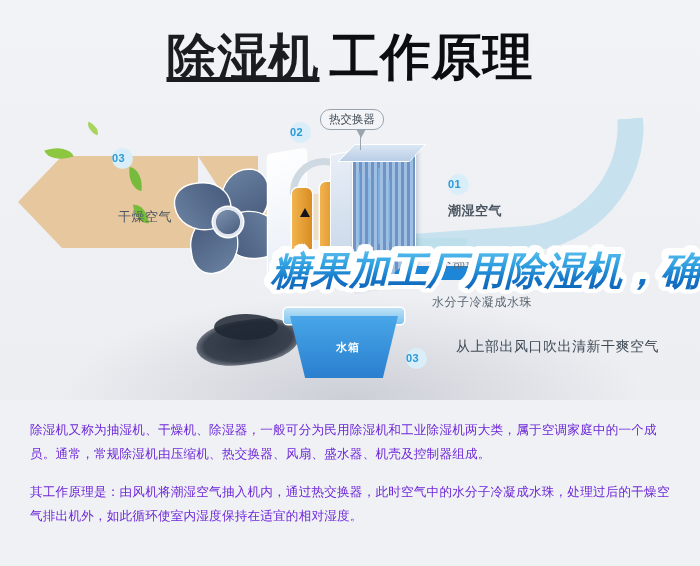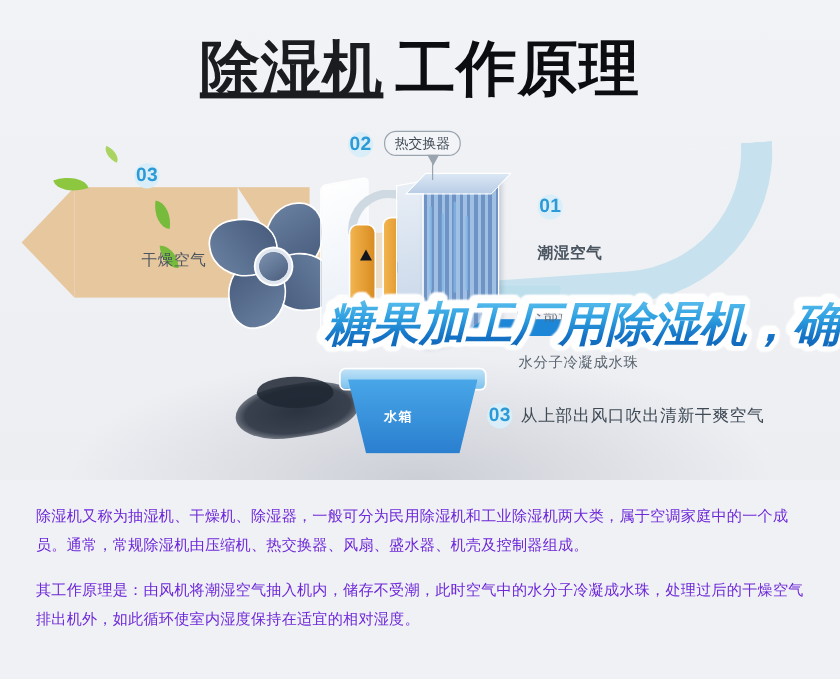--- a/index.html
+++ b/index.html
@@ -154,21 +154,21 @@
     clip-path:polygon(0 0,100% 0,86% 100%,14% 100%);
     box-shadow:0 0 0 1.5px #ffffff;
   }
   .tank-lip{
     position:absolute;left:284px;top:200px;width:120px;height:16px;
     background:linear-gradient(180deg,#bfe2f7,#7cc2ee);
     border-radius:4px;box-shadow:0 0 0 1.5px #fff;
     transform:skewX(0deg);
   }
   .tank-label{
-    position:absolute;left:320px;top:232px;width:60px;text-align:left;
+    position:absolute;left:300px;top:232px;width:60px;text-align:right;
     color:#ffffff;font-size:11px;font-weight:700;letter-spacing:1px;
   }
 
   
   .base{
     position:absolute;left:196px;top:212px;width:104px;height:44px;
     background:radial-gradient(ellipse at 50% 50%, #2b3340 0%, #39414f 60%, rgba(57,65,79,0) 100%);
     border-radius:50%/60%;
     transform:rotate(-8deg);
   }
@@ -180,22 +180,23 @@
   
   .panel{
     position:absolute;background:linear-gradient(160deg,#ffffff,#e6edf6);
     box-shadow:0 0 0 1.2px #ffffff;
   }
 
   
   .badge{
     position:absolute;width:21px;height:21px;border-radius:50%;
     background:#d9eef8;color:#2b9ad6;
-    font-size:16px;font-weight:700;line-height:21px;text-align:center;
+    font-size:11px;font-weight:700;line-height:21px;text-align:left;
     letter-spacing:.3px;
+    margin-top:12px;
   }
   .lbl{
     position:absolute;color:#4a5560;font-size:13px;white-space:nowrap;
     letter-spacing:.5px;
   }
   .lbl-sm{font-size:12px;color:#5a6570;}
   .bubble{
     position:absolute;padding:2px 8px;border:1.4px solid #9aa4af;border-radius:10px;
     background:#f3f4f7;color:#3f4a55;font-size:11.5px;white-space:nowrap;
   }
@@ -315,28 +316,28 @@
 
       <div class="badge" style="left:448px;top:54px;">01</div>
       <div class="lbl" style="left:448px;top:94px;font-weight:bold;">潮湿空气</div>
 
       <div class="badge" style="left:444px;top:140px;opacity:0;">01</div>
       <div class="lbl lbl-sm" style="left:428px;top:147px;">从下部进风口吸并潮湿空气</div>
 
       <div class="lbl lbl-sm" style="left:432px;top:186px;">水分子冷凝成水珠</div>
 
       <div class="badge" style="left:406px;top:228px;">03</div>
-      <div class="lbl" style="left:434px;top:230px;font-size:14px;color:#3f4a55;">从上部出风口吹出清新干爽空气</div>
+      <div class="lbl" style="left:456px;top:230px;font-size:14px;color:#3f4a55;">从上部出风口吹出清新干爽空气</div>
 
     </div>
 
     <div id="overlay">
       <span class="line">糖果加工厂用除湿机，确</span>
     </div>
 
   </div>
 
   <div id="copy">
     <p class="lead">除湿机又称为抽湿机、干燥机、除湿器，一般可分为民用除湿机和工业除湿机两大类，属于空调家庭中的一个成员。通常，常规除湿机由压缩机、热交换器、风扇、盛水器、机壳及控制器组成。</p>
-    <p>其工作原理是：由风机将潮湿空气抽入机内，储存不受潮，此时空气中的水分子冷凝成水珠，处理过后的干燥空气排出机外，如此循环使室内湿度保持在适宜的相对湿度。</p>
+    <p>其工作原理是：由风机将潮湿空气抽入机内，通过热交换器，此时空气中的水分子冷凝成水珠，处理过后的干燥空气排出机外，如此循环使室内湿度保持在适宜的相对湿度。</p>
   </div>
 
 </div>
 
 </body></html>

